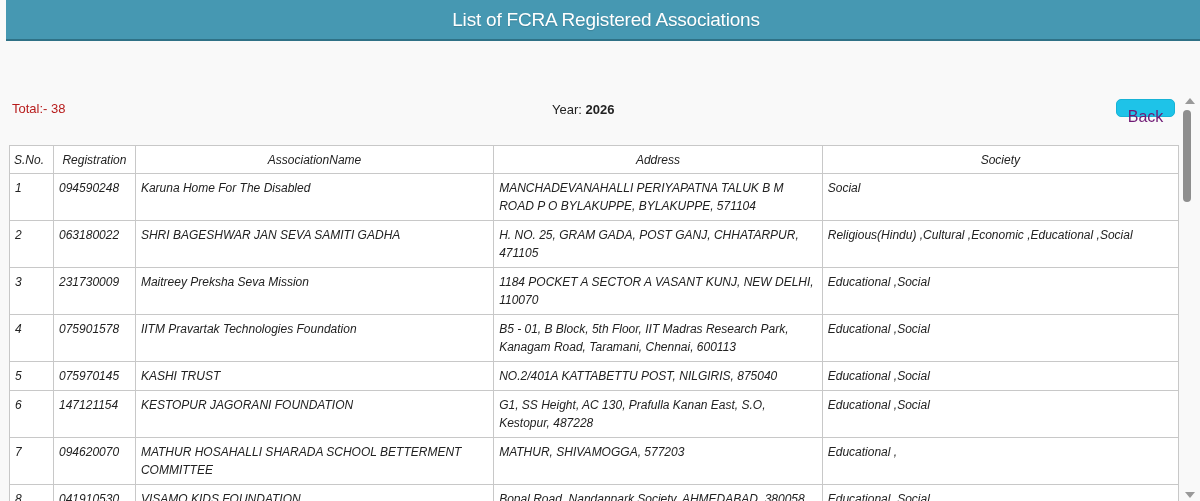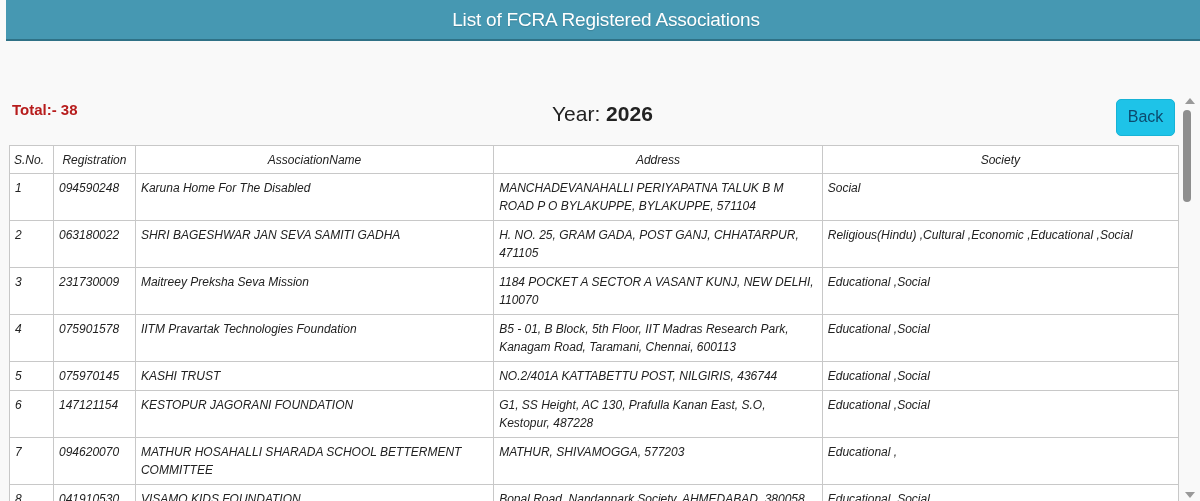--- a/index.html
+++ b/index.html
@@ -15,31 +15,31 @@
       border-bottom: 2px solid #2f7186;
       display: flex; align-items: center; justify-content: center;
     }
     .header-title {
       color: #ffffff; font-size: 19px; letter-spacing: -0.2px;
       text-shadow: 0 1px 1px rgba(0,0,0,0.15);
     }
     .content { position: absolute; left: 0; top: 43px; width: 1180px; height: 458px; }
     .total-label {
       position: absolute; left: 12px; top: 58px;
-      color: #b71c1c; font-weight: bold; font-size: 15px;
+      color: #b71c1c; font-weight: normal; font-size: 13px;
     }
     .year-label {
       position: absolute; left: 552px; top: 59px;
-      font-size: 21px; color: #222; text-align: right;
+      font-size: 13px; color: #222; text-align: right;
     }
     .year-label b { font-weight: bold; }
     .back-button {
-      position: absolute; left: 1116px; top: 56px; width: 59px; height: 37px;
+      position: absolute; left: 1116px; top: 56px; width: 59px; height: 18px;
       background: #1ec3e8; border: 1px solid #17b3d6; border-radius: 5px;
-      color: #0c4a6e; font-size: 16px; text-align: center; line-height: 33px;
+      color: #701a75; font-size: 16px; text-align: center; line-height: 33px;
       cursor: pointer;
     }
     table.assoc {
       position: absolute; left: 9px; top: 102px;
       width: 1170px; border-collapse: collapse;
       font-size: 12px; background: #fff;
     }
     table.assoc th, table.assoc td {
       border: 1px solid #c8c8c8;
       padding: 5px 5px;
@@ -125,21 +125,21 @@
         <td>4</td>
         <td class="reg">075901578</td>
         <td>IITM Pravartak Technologies Foundation</td>
         <td>B5 - 01, B Block, 5th Floor, IIT Madras Research Park, Kanagam Road, Taramani, Chennai, 600113</td>
         <td>Educational ,Social</td>
       </tr>
       <tr class="short">
         <td>5</td>
         <td class="reg">075970145</td>
         <td>KASHI TRUST</td>
-        <td>NO.2/401A KATTABETTU POST, NILGIRIS, 436744</td>
+        <td>NO.2/401A KATTABETTU POST, NILGIRIS, 875040</td>
         <td>Educational ,Social</td>
       </tr>
       <tr class="tall">
         <td>6</td>
         <td class="reg">147121154</td>
         <td>KESTOPUR JAGORANI FOUNDATION</td>
         <td>G1, SS Height, AC 130, Prafulla Kanan East, S.O, Kestopur, 487228</td>
         <td>Educational ,Social</td>
       </tr>
       <tr class="tall">

